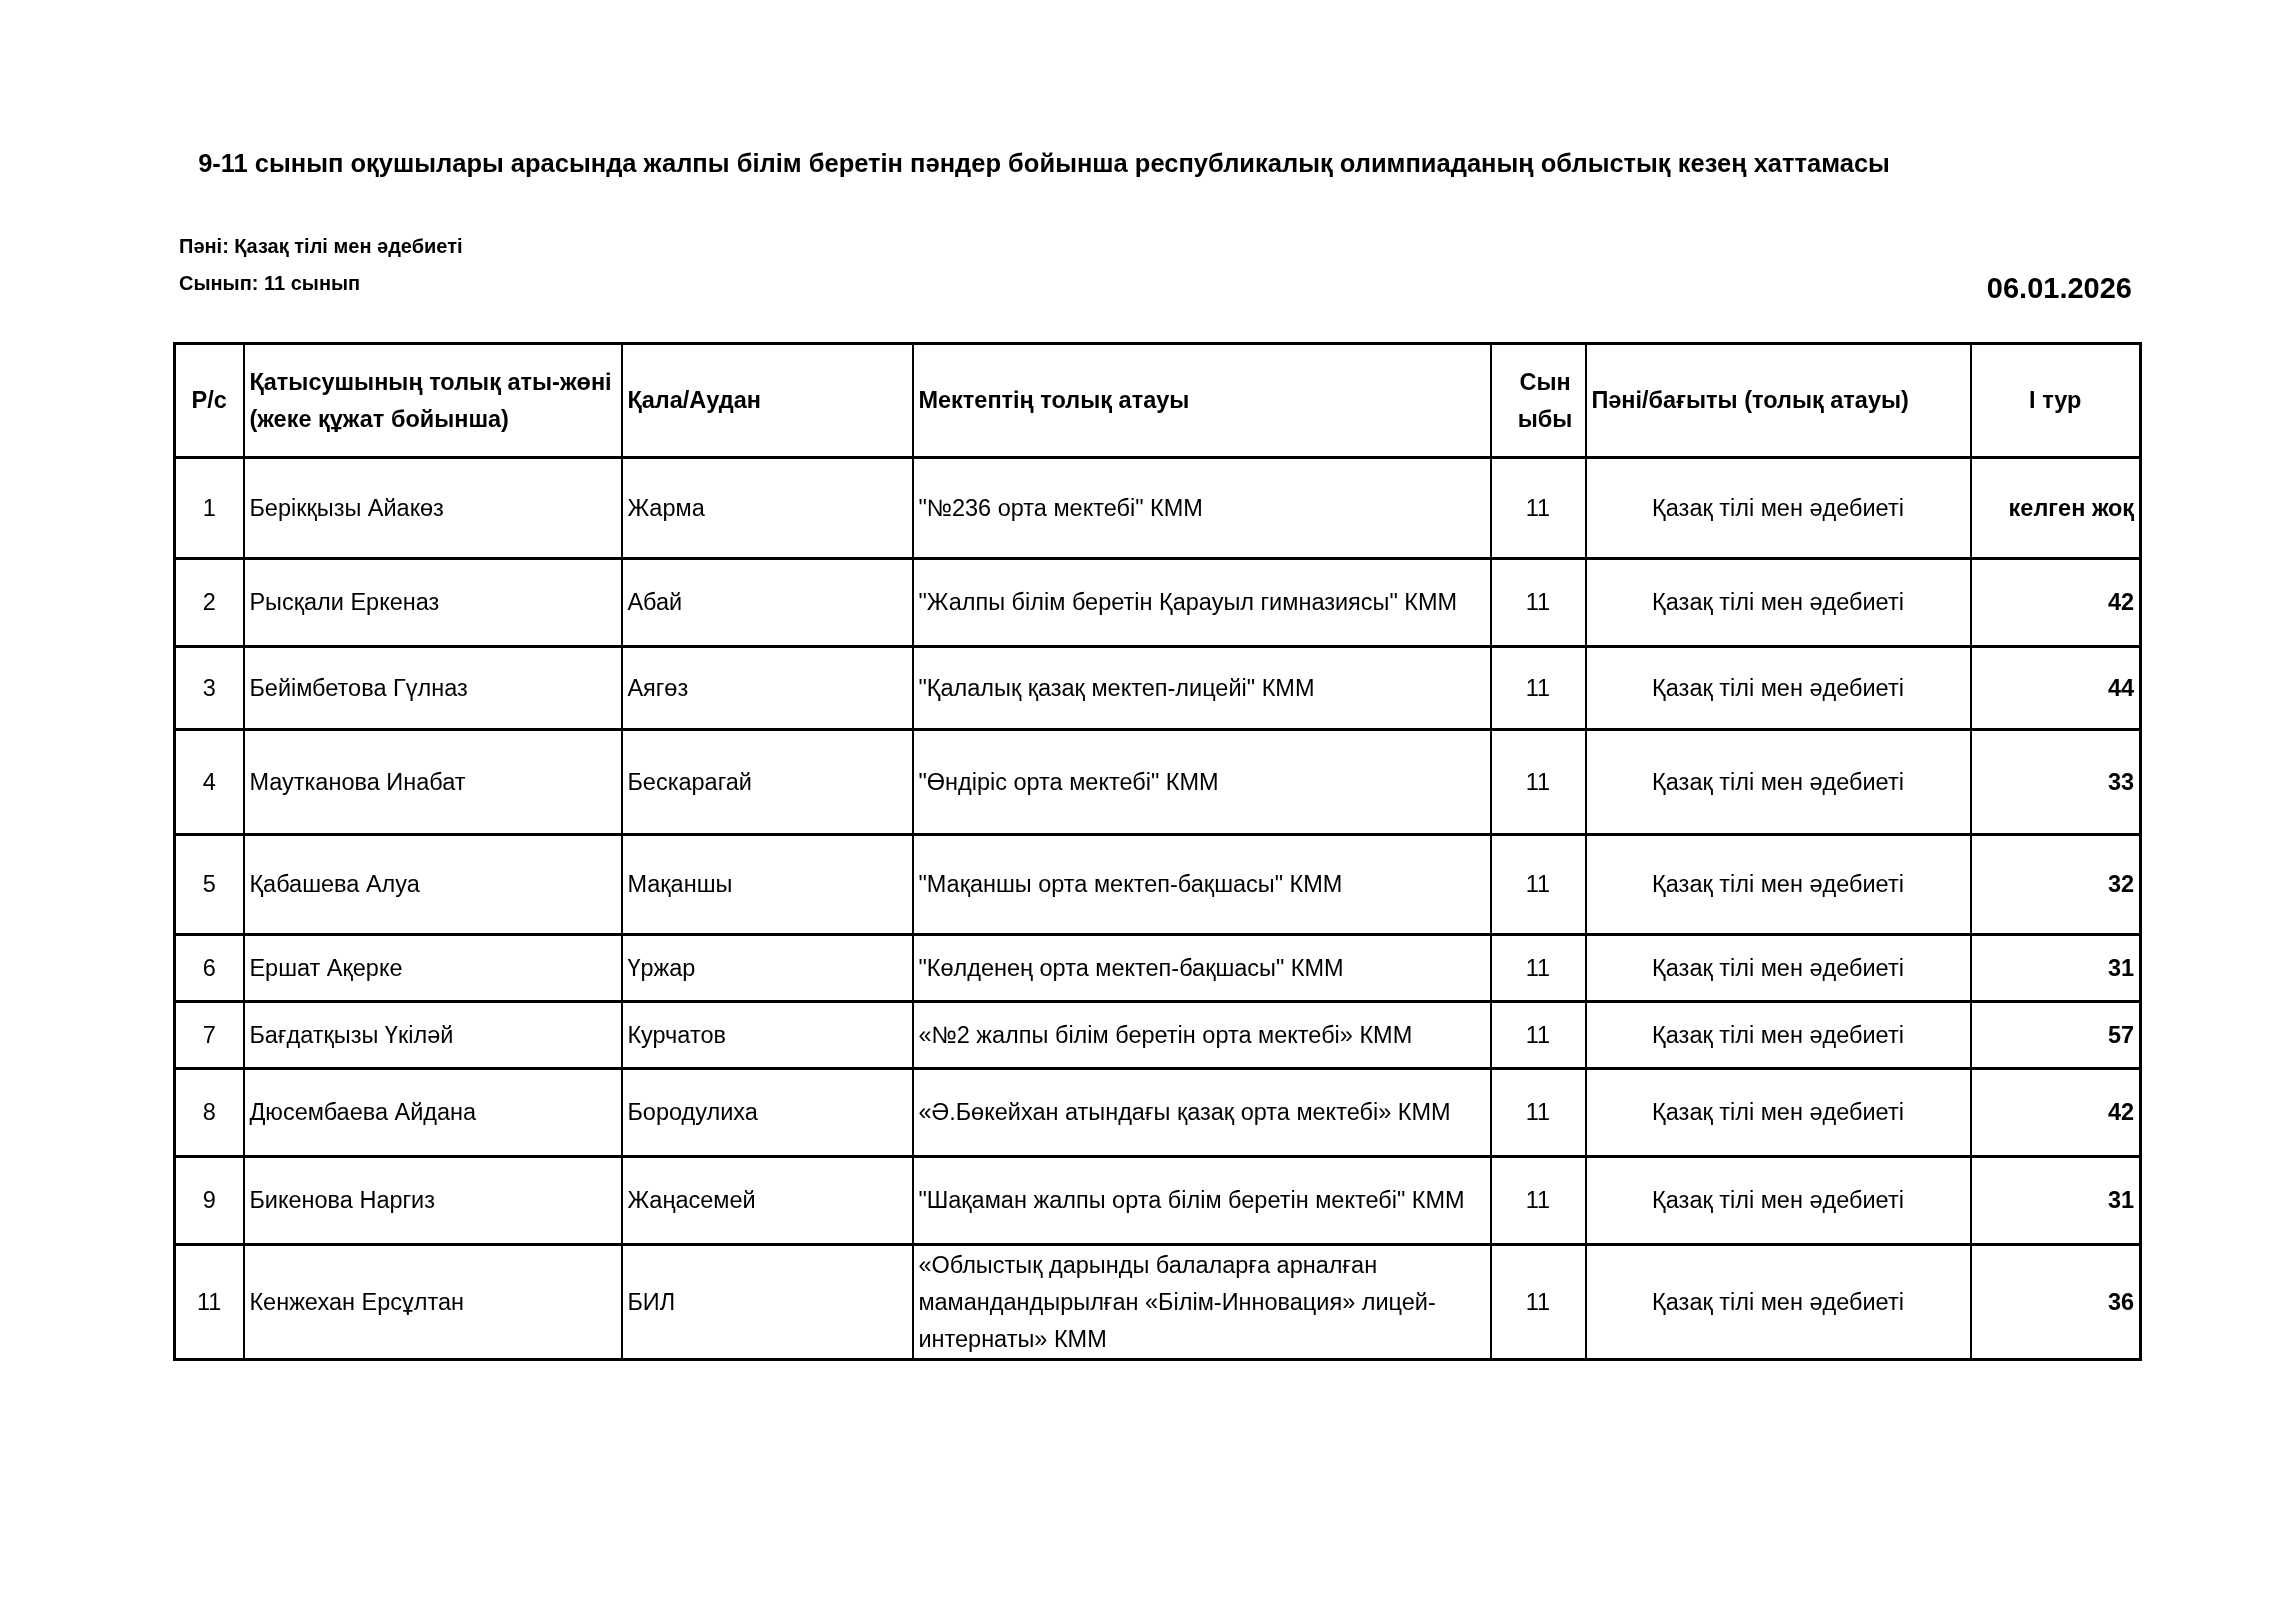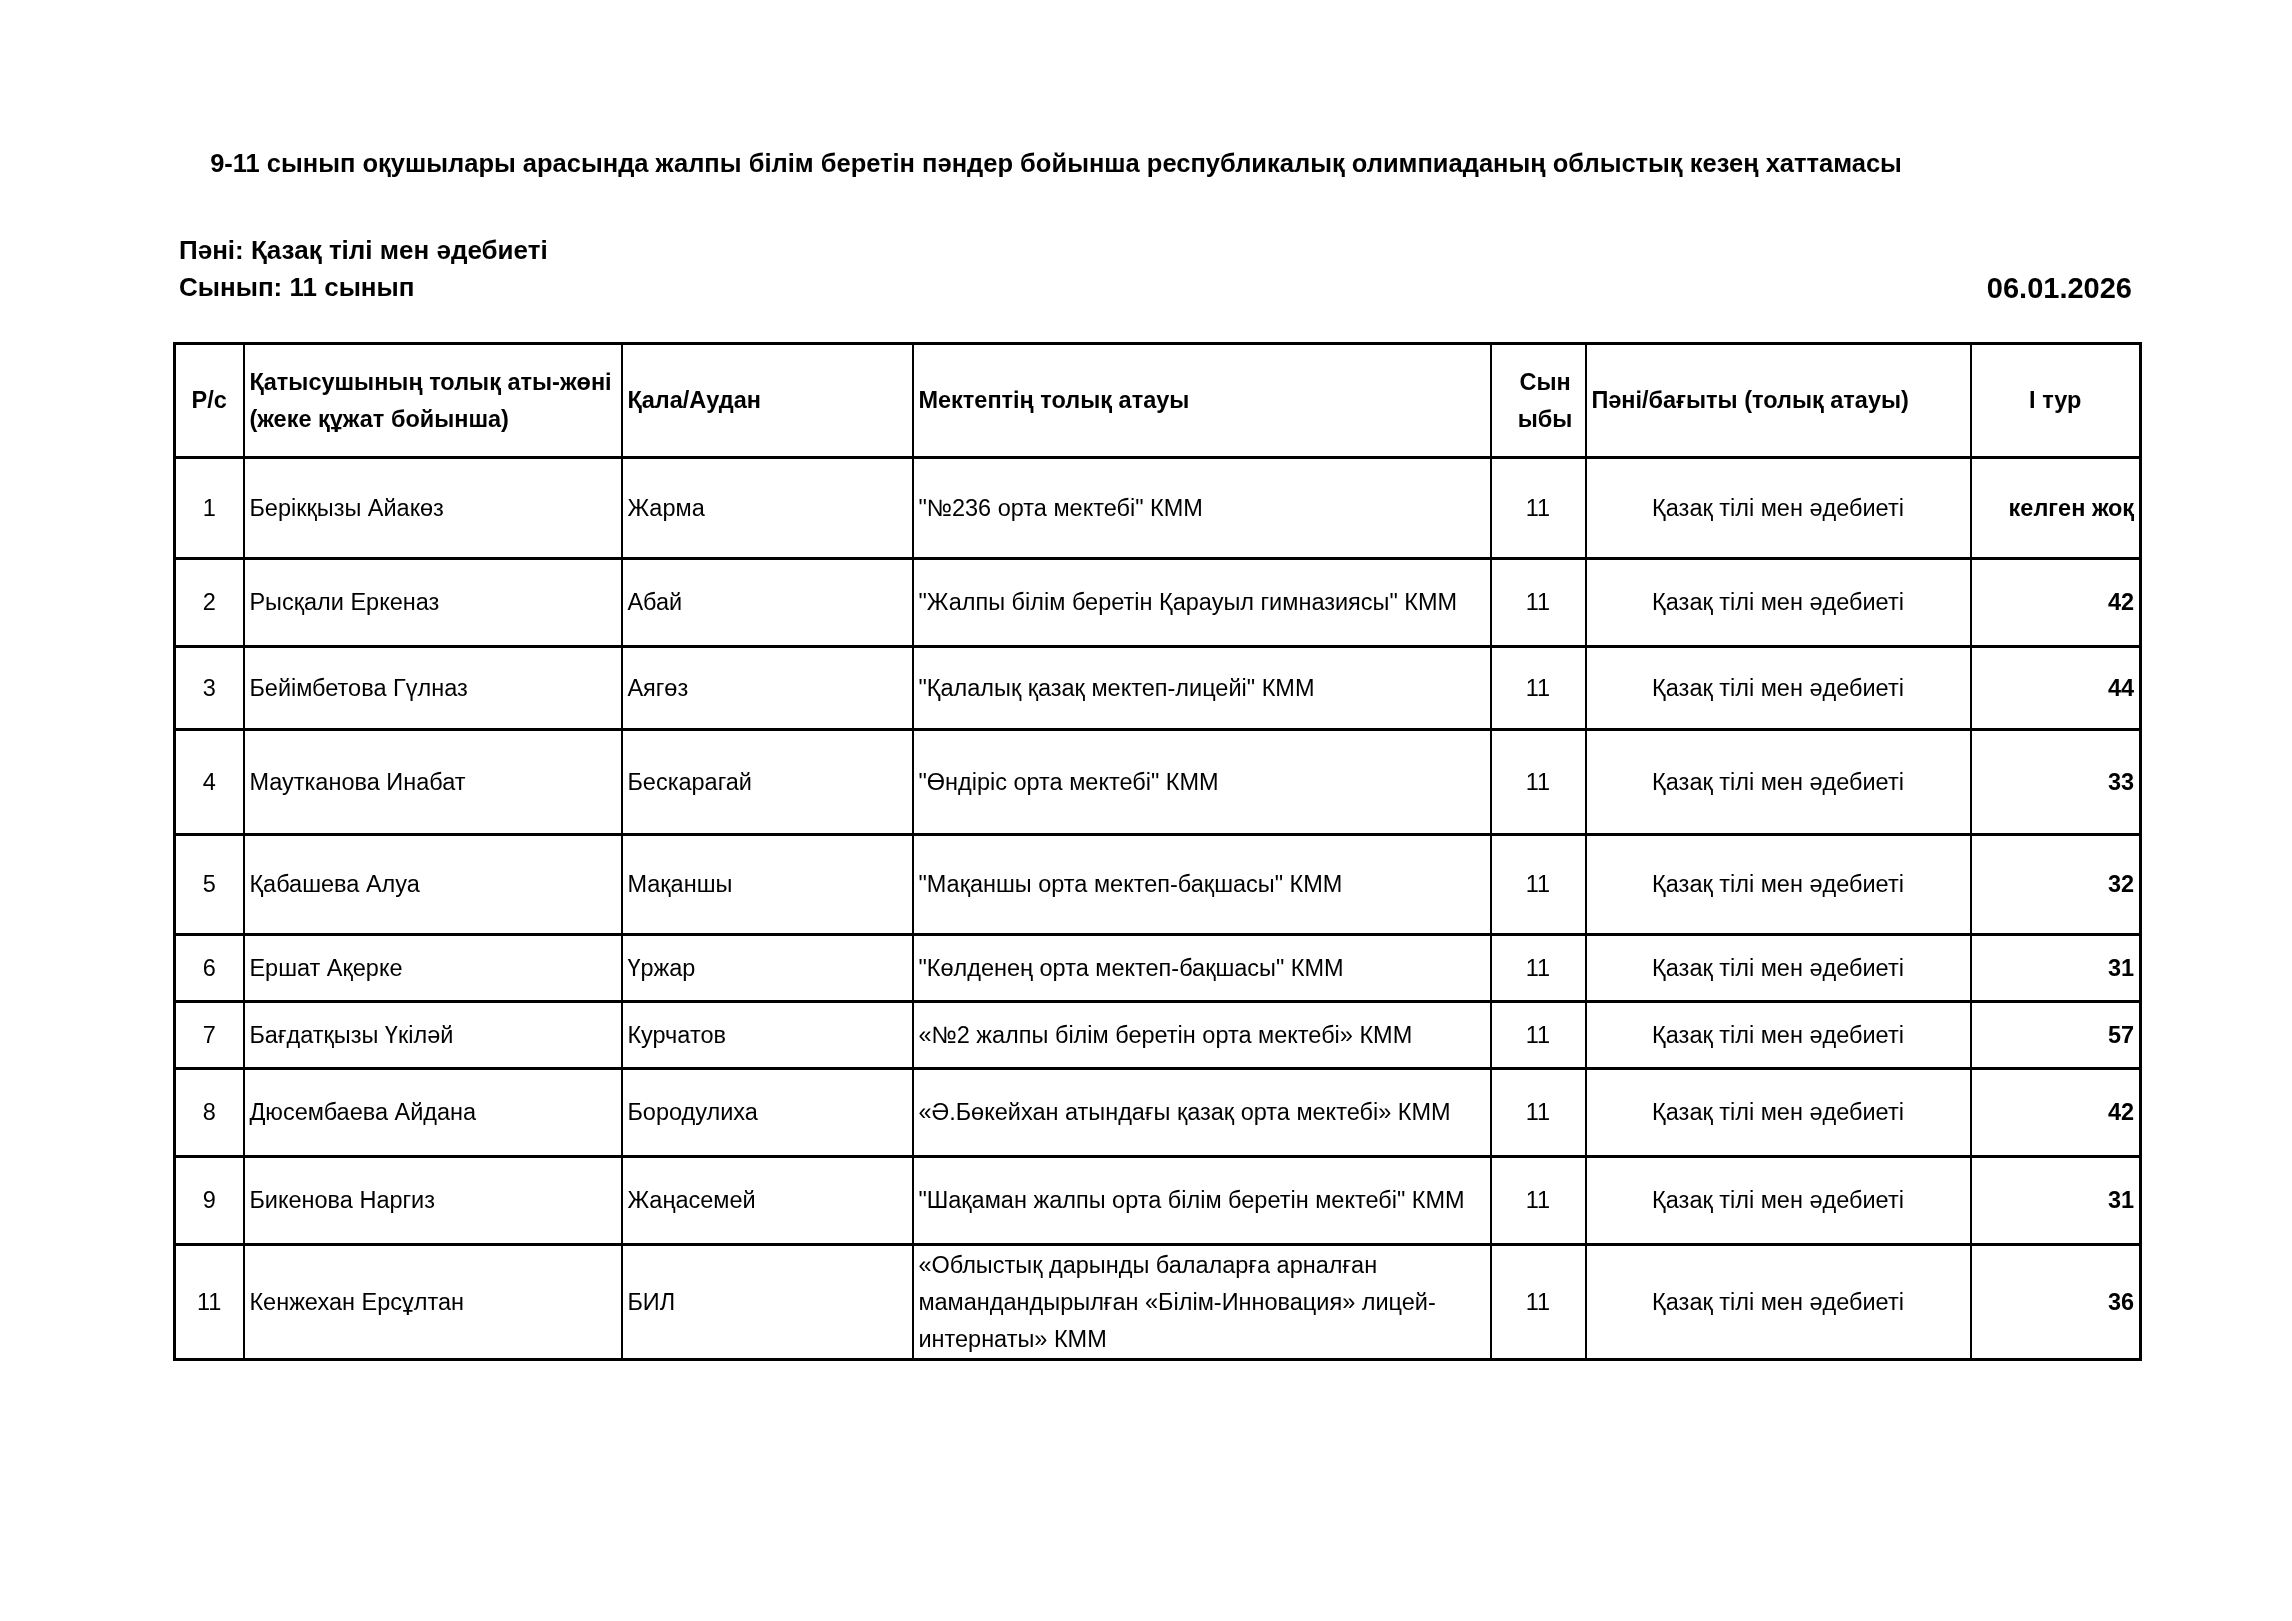--- a/index.html
+++ b/index.html
@@ -1,26 +1,26 @@
 <!DOCTYPE html>
 <html><head>
 <meta charset="utf-8">
 <style>
   html, body { margin: 0; padding: 0; background: #ffffff; }
   body {
     width: 2293px; height: 1621px; position: relative; overflow: hidden;
     font-family: "Liberation Sans", "DejaVu Sans", sans-serif; color: #000;
   }
   .title {
-    position: absolute; left: 16px; top: 149px; width: 2066px;
+    position: absolute; left: 4px; top: 149px; width: 2066px;
     text-align: center; font-weight: bold; font-size: 25.5px; letter-spacing: 0px;
     padding-left: 14px; box-sizing: border-box;
   }
   .meta {
-    position: absolute; left: 179px; font-weight: bold; font-size: 26px;
+    position: absolute; left: 179px; font-weight: bold; font-size: 20px;
   }
   .meta.subject { top: 235px; }
   .meta.grade { top: 272px; }
   .date {
     position: absolute; right: 161px; top: 272px; font-weight: bold; font-size: 29px;
   }
   table.protocol {
     position: absolute; left: 173px; top: 342px;
     width: 1966px; border-collapse: collapse; table-layout: fixed;
     border: 3.9px solid #000;

